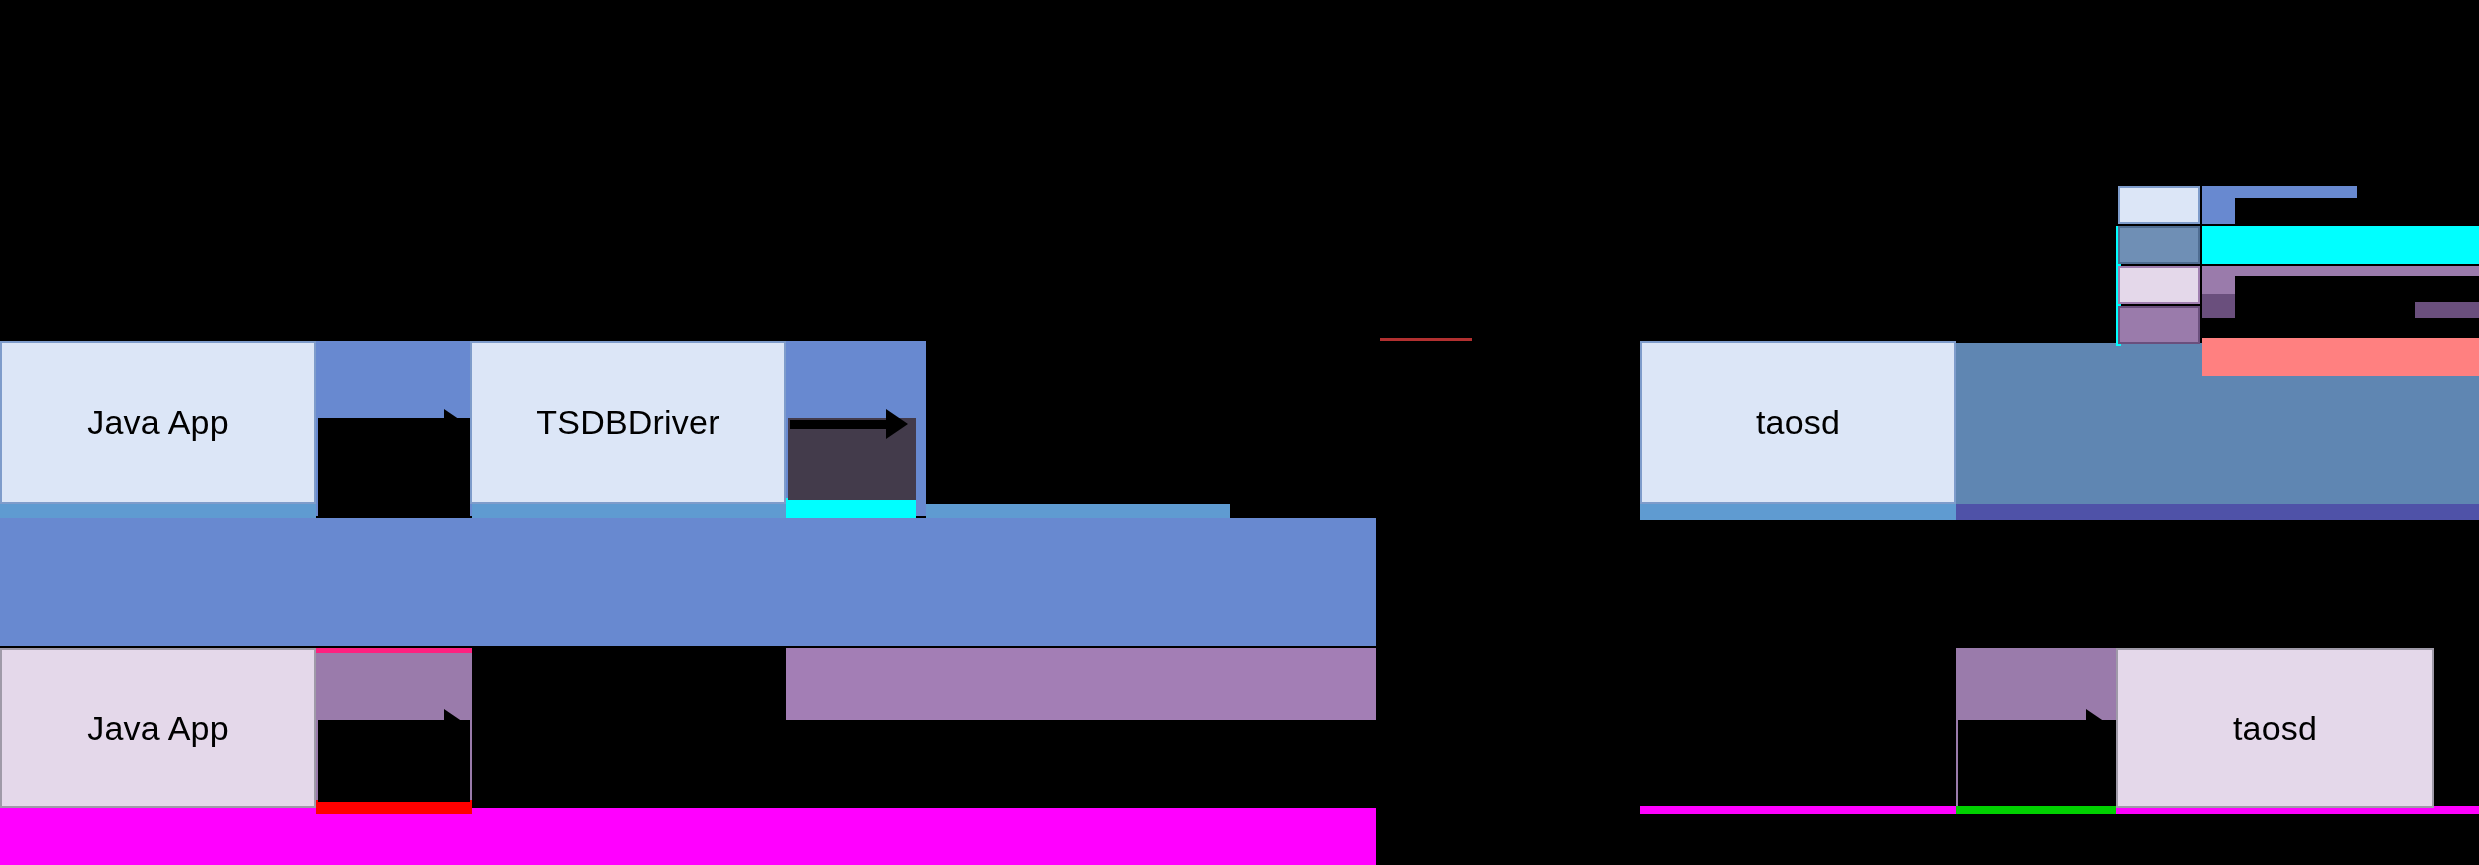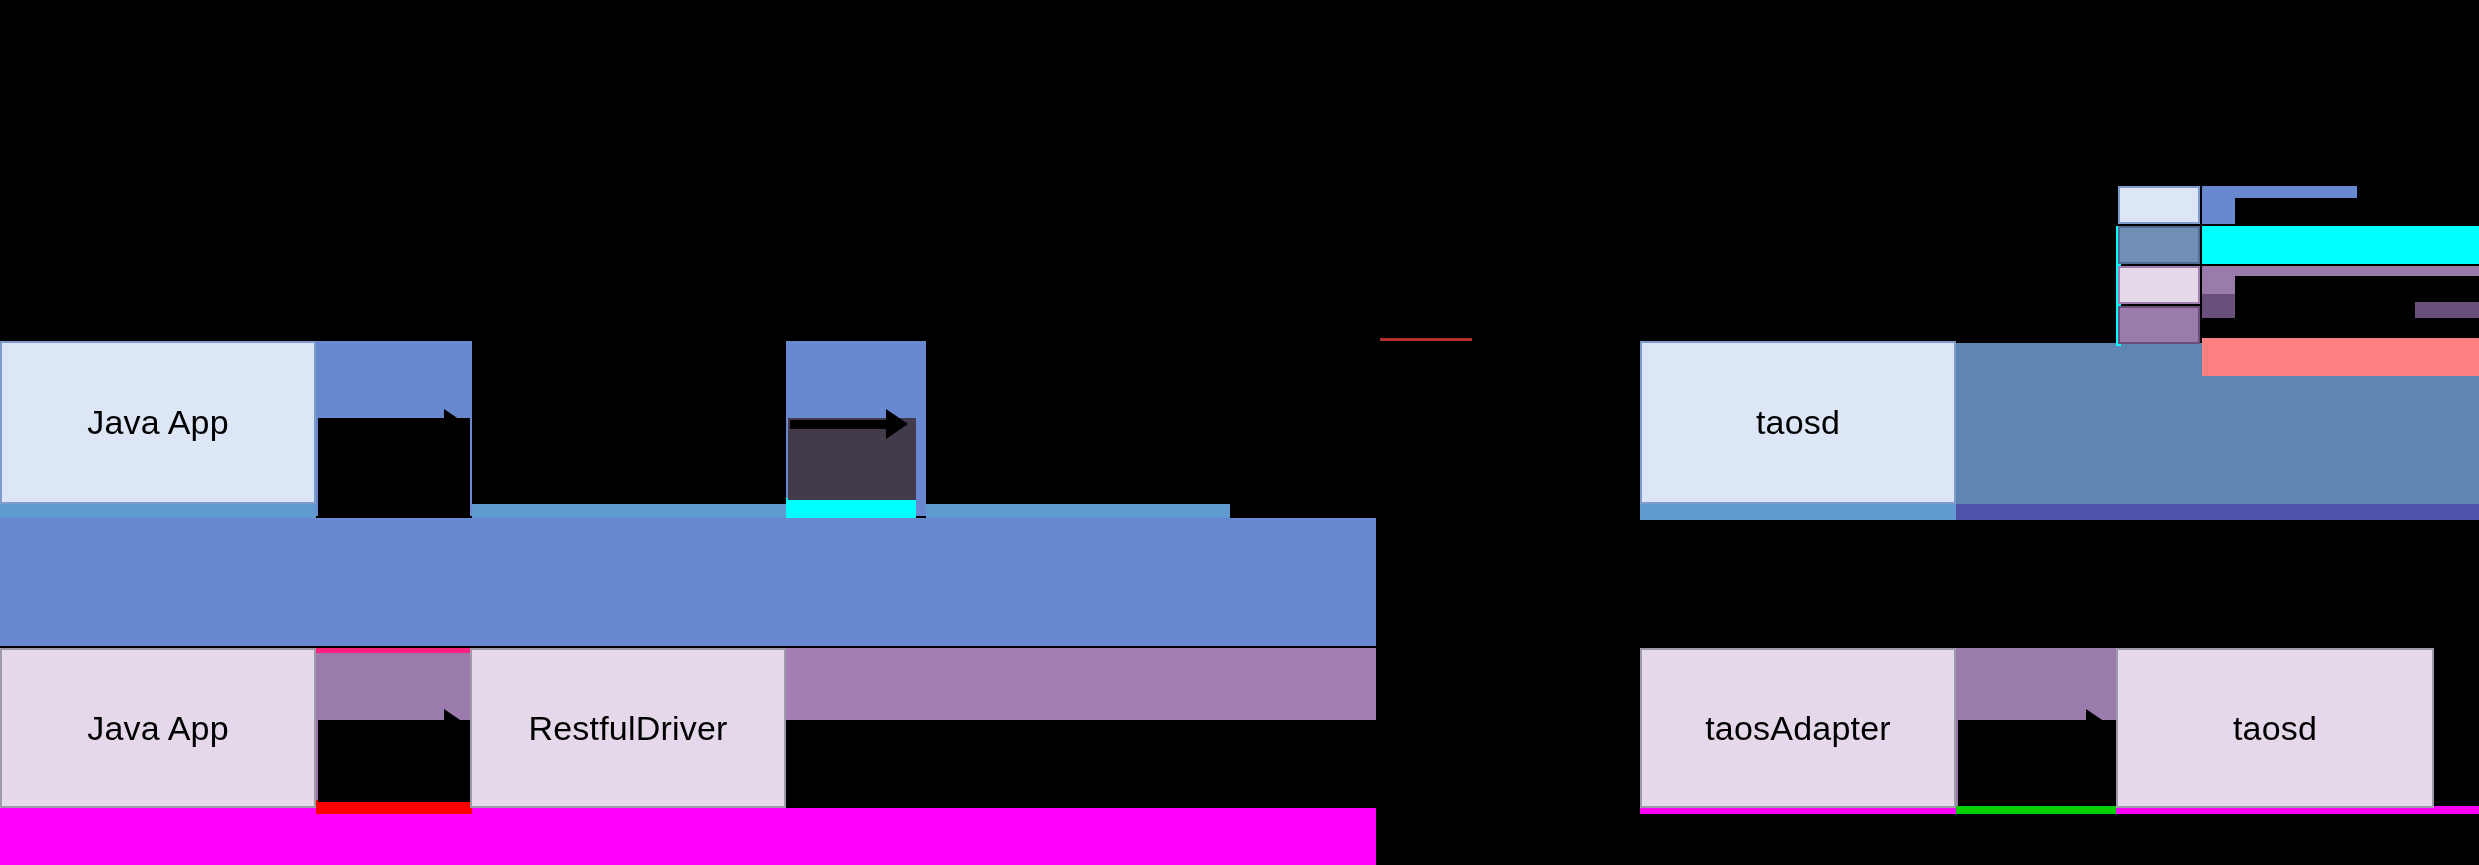--- a/index.html
+++ b/index.html
@@ -53,20 +53,23 @@
   <div class="band" style="left:926px;top:496px;width:450px;height:14px;background:#5f9bd1;"></div>
 
   <div class="band" style="left:786px;top:490px;width:130px;height:20px;background:#00ffff;"></div>
 
   <div class="band" style="left:788px;top:410px;width:128px;height:82px;background:#433b4b;"></div>
 
   <div class="node blue" style="left:0px;top:333px;width:316px;height:163px;">
     <span>Java App</span>
   </div>
 
+  <div class="node blue" style="left:470px;top:333px;width:316px;height:163px;">
+    <span>TSDBDriver</span>
+  </div>
 
 
   <div class="node blue" style="left:1640px;top:333px;width:316px;height:163px;">
     <span>taosd</span>
   </div>
 
   <div class="band" style="left:1956px;top:335px;width:523px;height:161px;background:#5f86b2;"></div>
   <div class="band" style="left:1640px;top:496px;width:316px;height:16px;background:#5f9bd1;"></div>
   <div class="band" style="left:1956px;top:496px;width:523px;height:16px;background:#4f52a8;"></div>
 
@@ -96,27 +99,21 @@
   <div class="band" style="left:472px;top:800px;width:904px;height:65px;background:#ff00ff;"></div>
 
   <div class="band" style="left:1640px;top:798px;width:316px;height:14px;background:#ff00ff;"></div>
   <div class="band" style="left:1956px;top:798px;width:160px;height:14px;background:#00d100;"></div>
   <div class="band" style="left:2116px;top:798px;width:363px;height:14px;background:#ff00ff;"></div>
 
   <div class="node purple" style="left:0px;top:640px;width:316px;height:160px;">
     <span>Java App</span>
   </div>
 
-  <div class="node purple" style="left:470px;top:640px;width:316px;height:160px;">
-    <span>RestfulDriver</span>
-  </div>
 
-  <div class="node purple" style="left:1640px;top:640px;width:316px;height:160px;">
-    <span>taosAdapter</span>
-  </div>
 
   <div class="node purple" style="left:2116px;top:640px;width:318px;height:160px;">
     <span>taosd</span>
   </div>
 
   <div class="arrow-shaft" style="left:318px;top:712px;width:130px;"></div>
   <div class="arrow-head" style="left:444px;top:701px;"></div>
 
   <div class="arrow-shaft" style="left:1958px;top:712px;width:132px;"></div>
   <div class="arrow-head" style="left:2086px;top:701px;"></div>

